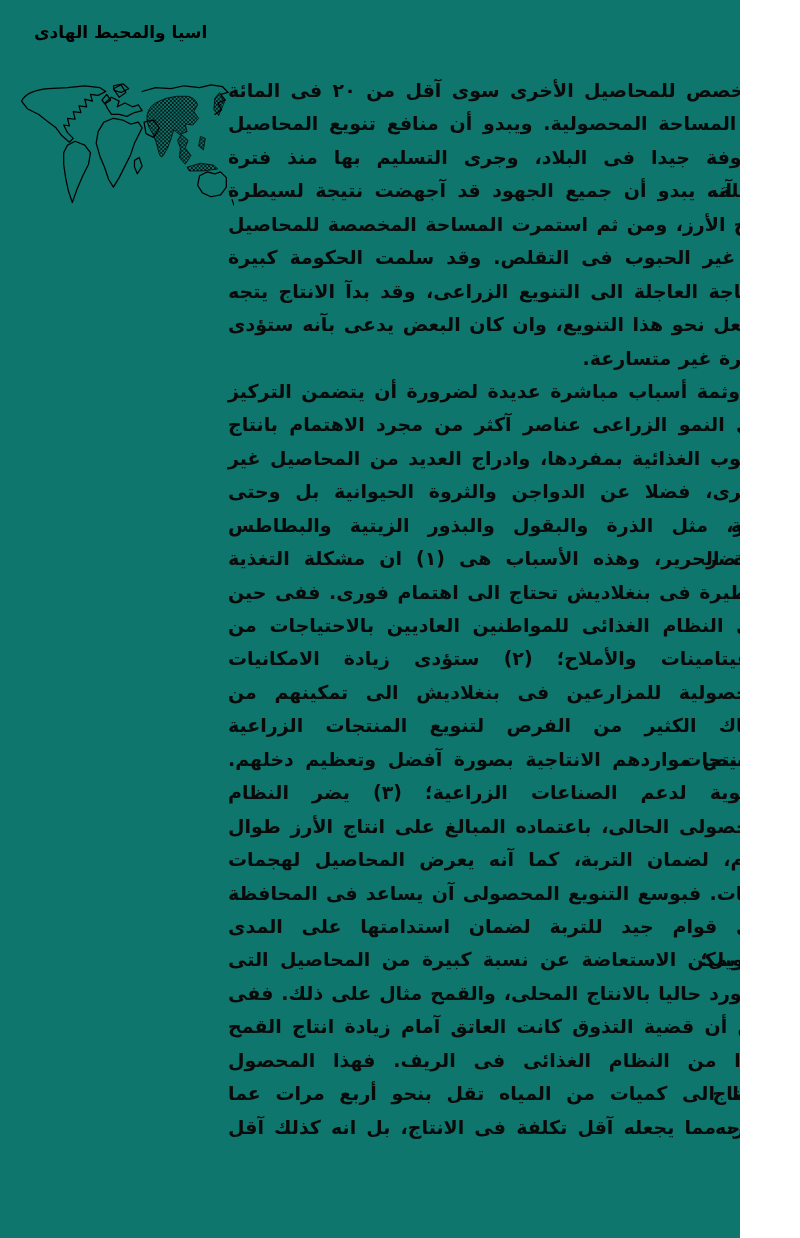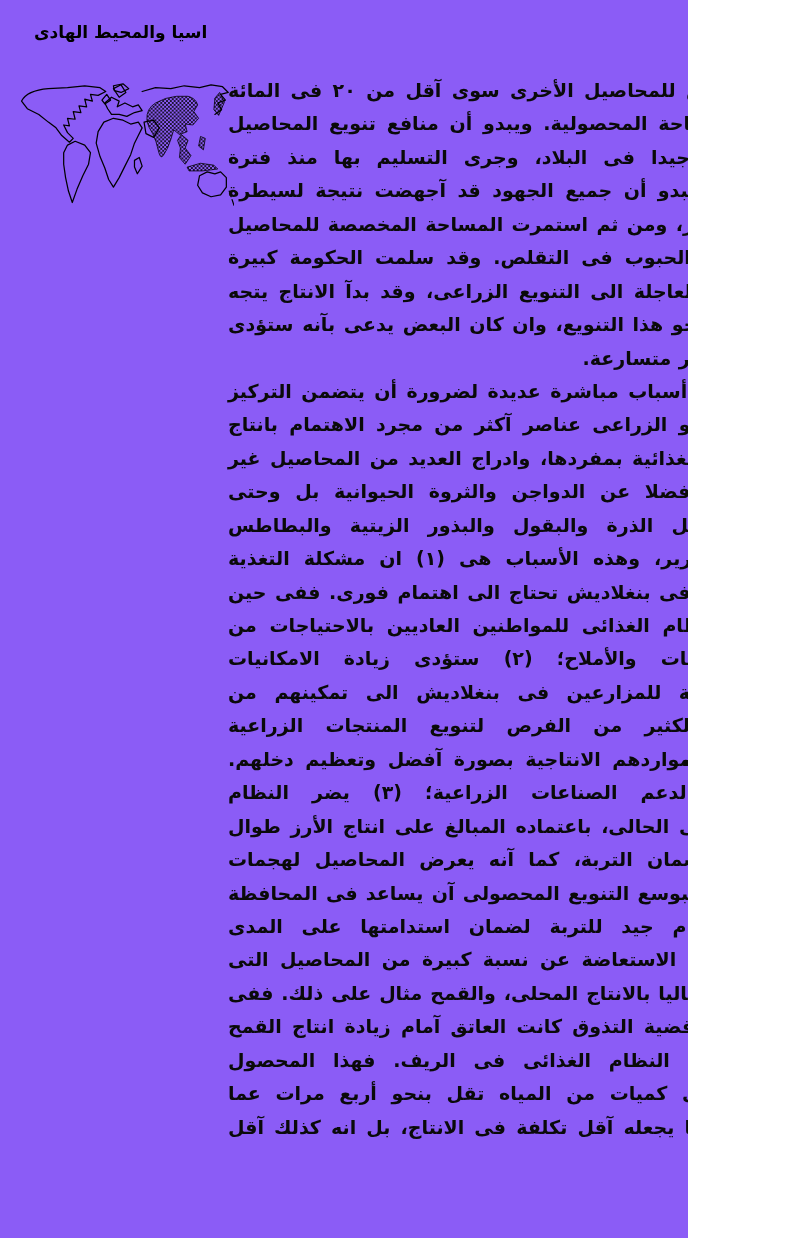--- a/index.html
+++ b/index.html
@@ -2,23 +2,23 @@
 <html lang="ar"><head>
 <meta charset="utf-8">
 <style>
   html, body {
     margin: 0;
     padding: 0;
     background: #ffffff;
   }
   .page {
     position: relative;
-    width: 688px;
+    width: 740px;
     height: 1238px;
-    background: #8b5cf6;
+    background: #0f766e;
     overflow: hidden;
     font-family: "DejaVu Sans", sans-serif;
     color: #000;
   }
   .header-title {
     position: absolute;
     top: 22px;
     left: 34px;
     direction: rtl;
     font-size: 17px;

